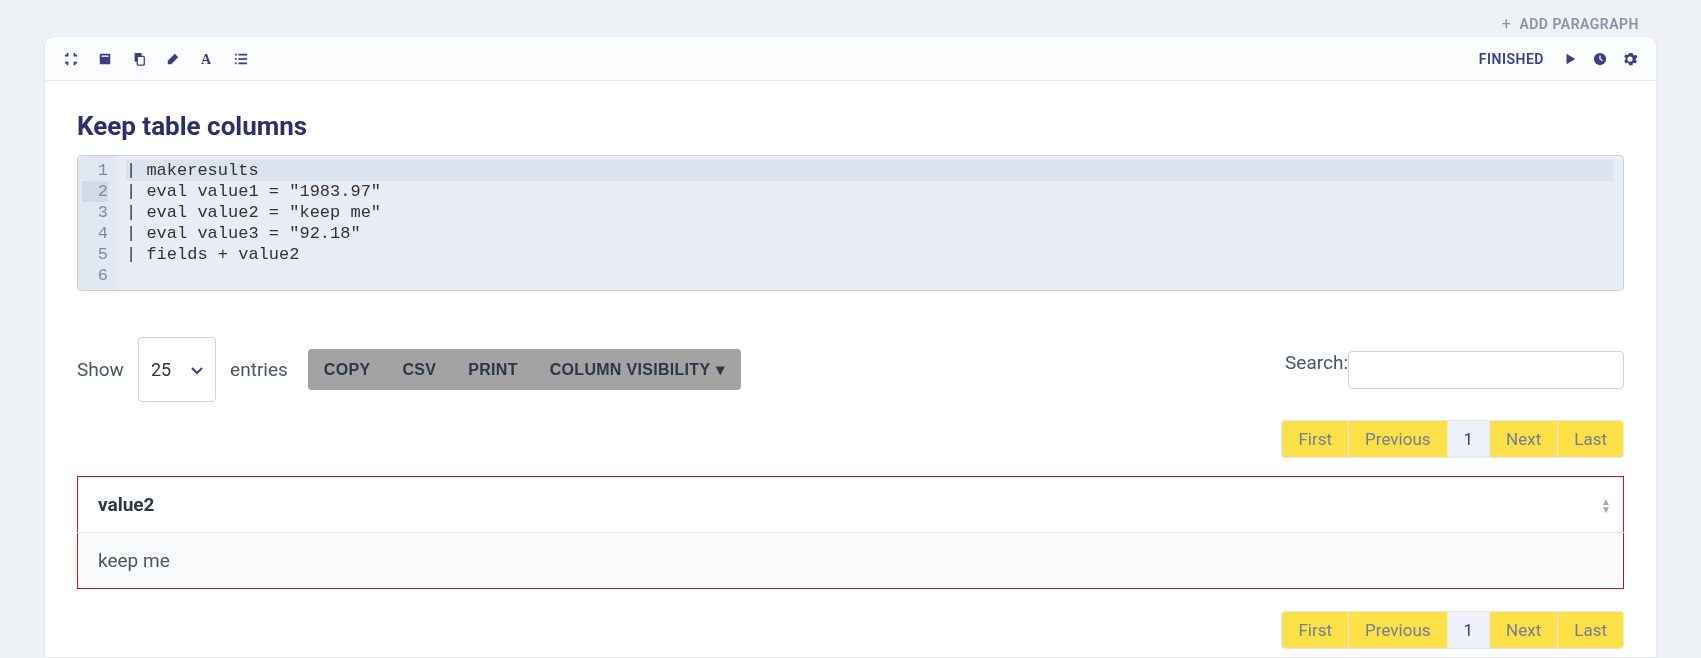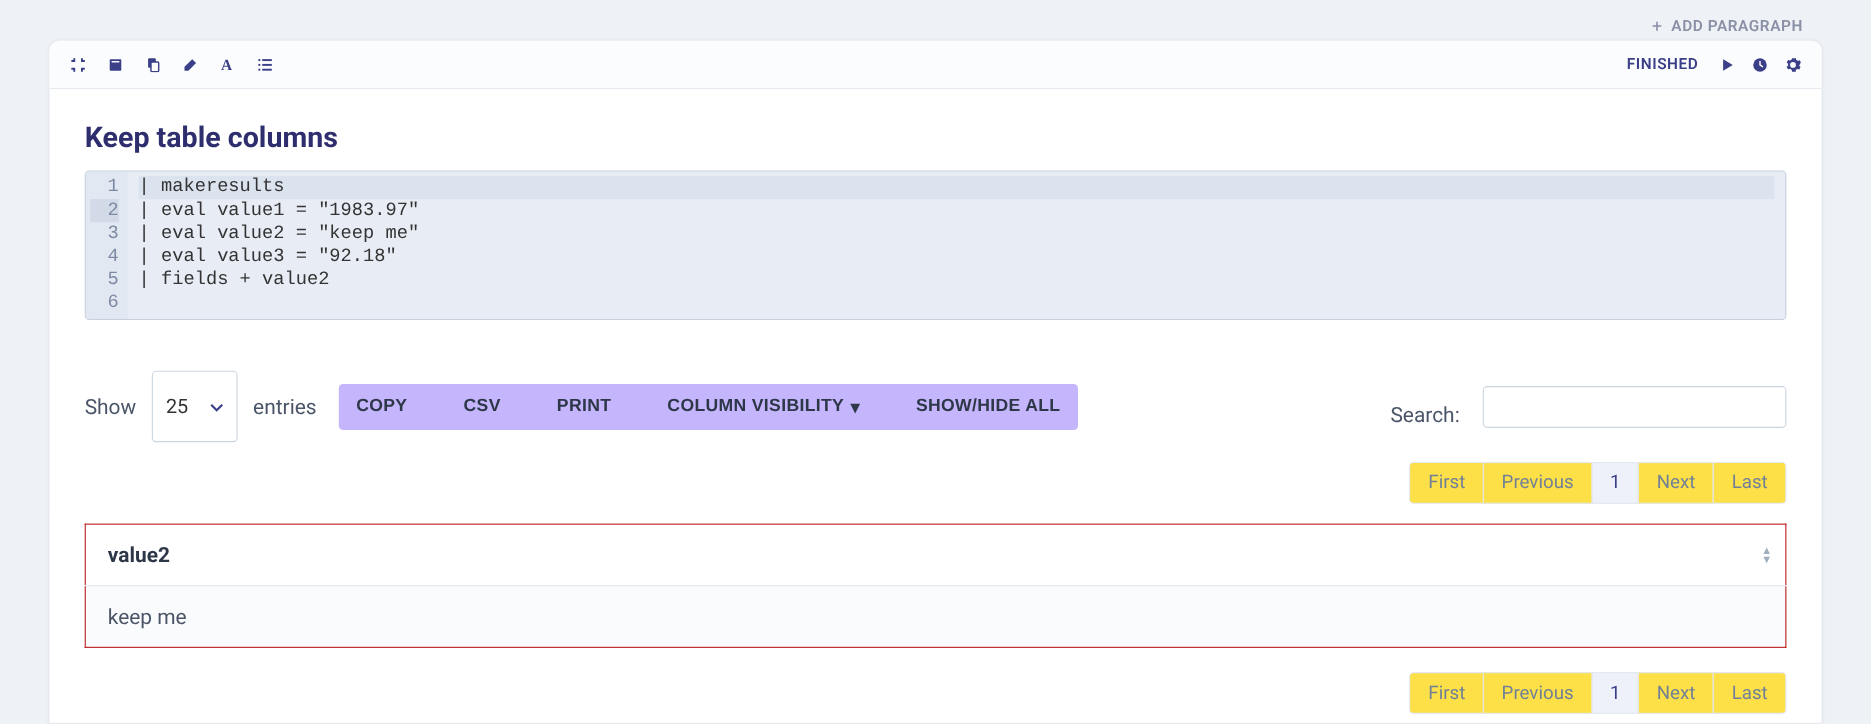--- a/index.html
+++ b/index.html
@@ -92,40 +92,39 @@
   padding: 21px 12px;
   display: flex;
   align-items: center;
   gap: 20px;
   min-width: 76px;
 }
 .select-wrap .val { font-size: 18px; color: #333; }
 .select-wrap .chev { color: #3b3f87; }
 .btn-group {
   display: flex;
-  background: #c4b5fd;
+  background: #a3a3a3;
   border-radius: 4px;
   overflow: hidden;
   margin-left: 6px;
-  gap: 19px;
 }
 .btn-group button {
   background: transparent;
   border: none;
   padding: 11px 16px;
   font-size: 16px;
   font-weight: 700;
   color: #2d3748;
   letter-spacing: 0.3px;
   cursor: pointer;
   display: flex;
   align-items: center;
   gap: 6px;
 }
-.search-wrap { margin-left: auto; display: flex; align-items: flex-end; gap: 21px; }
+.search-wrap { margin-left: auto; display: flex; align-items: flex-start; gap: 0; }
 .search-label { font-size: 19px; color: #4a5568; }
 .search-input {
   border: 1px solid #cbd5e0;
   border-radius: 4px;
   height: 38px;
   width: 276px;
   padding: 0 10px;
   font-size: 16px;
 }
 .pagination {
@@ -291,21 +290,20 @@
       <span class="entries-label">entries</span>
 
       <div class="btn-group">
         <button>COPY</button>
         <button>CSV</button>
         <button>PRINT</button>
         <button>
           <span>COLUMN VISIBILITY</span>
           <span>▾</span>
         </button>
-        <button>SHOW/HIDE ALL</button>
       </div>
 
       <div class="search-wrap">
         <span class="search-label">Search:</span>
         <input class="search-input" type="text" style="">
       </div>
     </div>
 
     <div class="pagination">
       <span class="pg">First</span>

